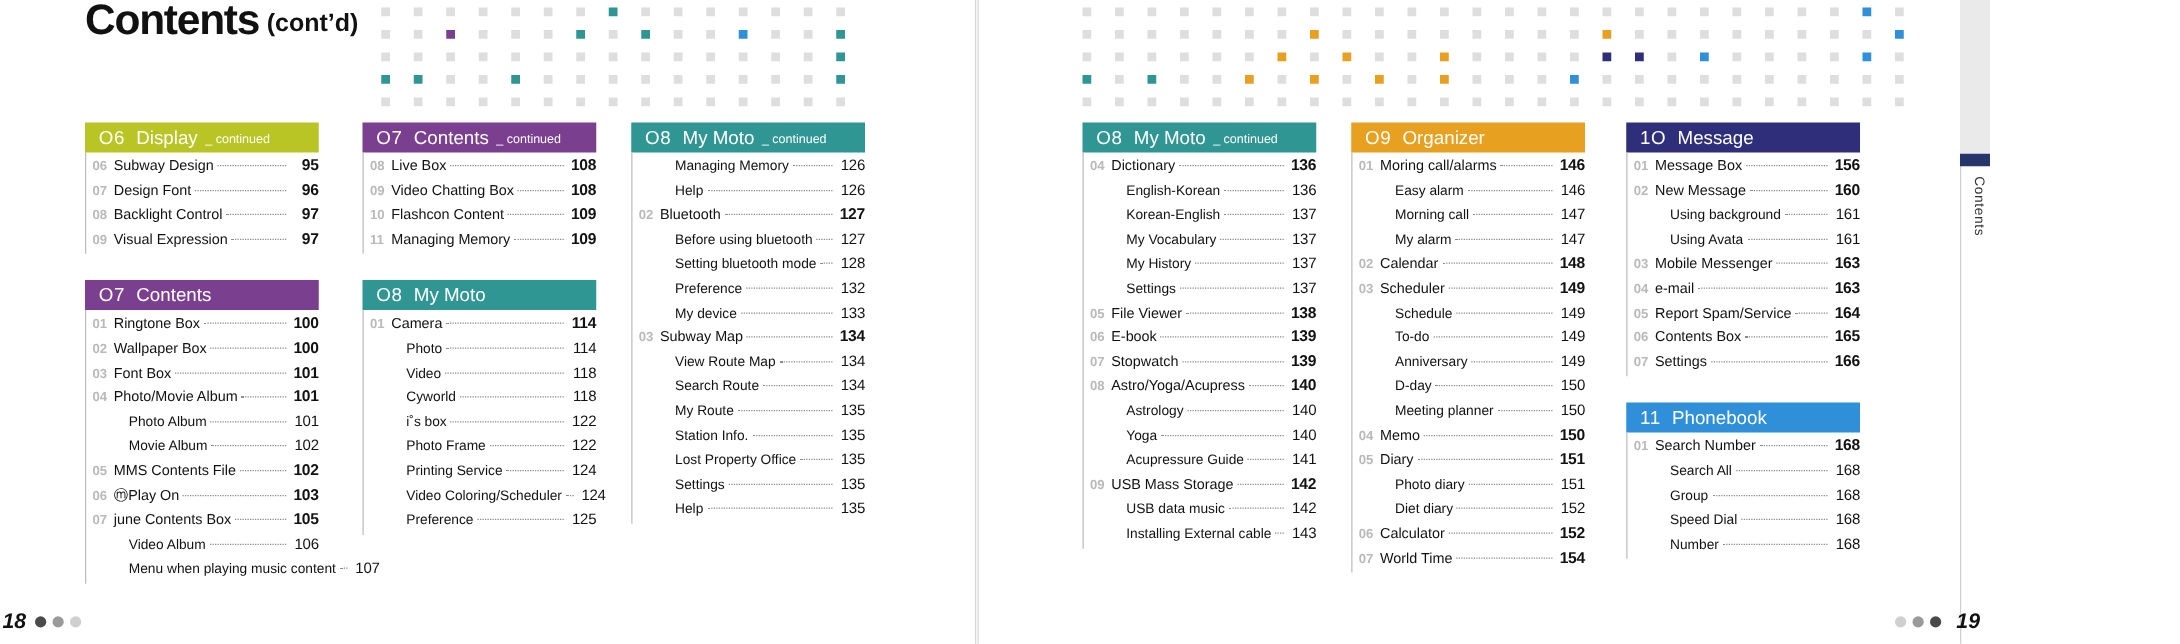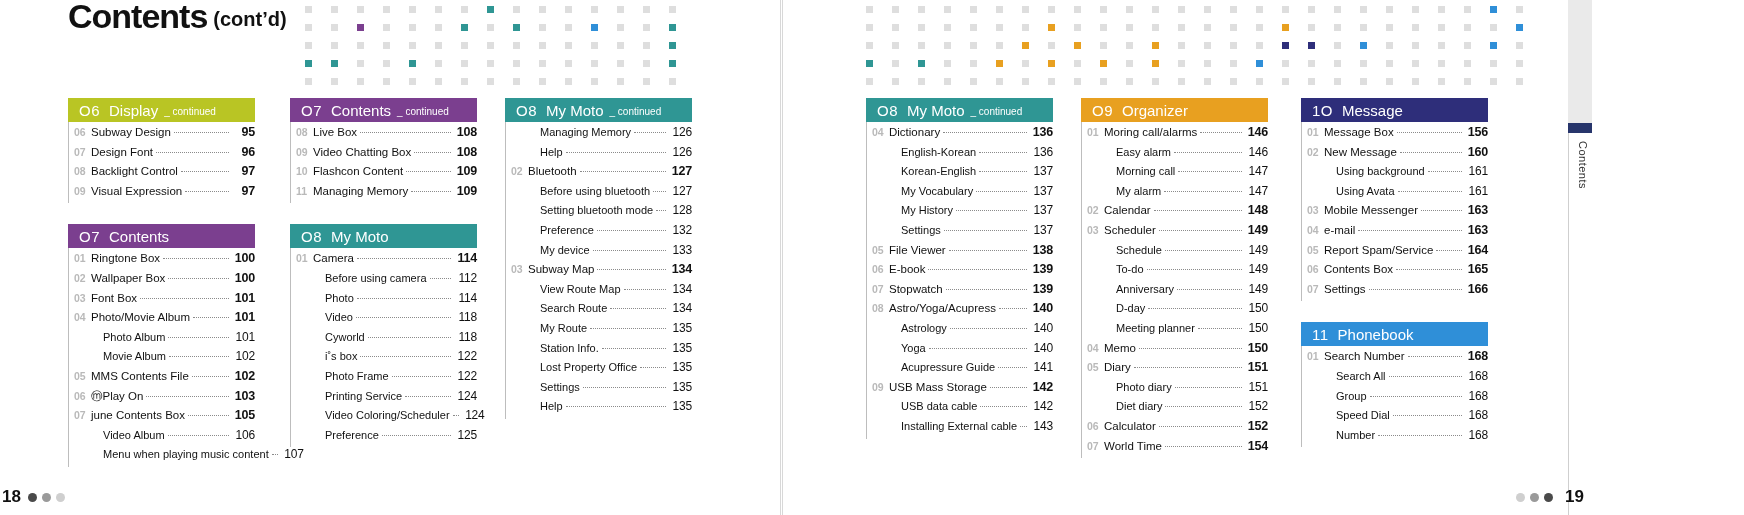--- a/index.html
+++ b/index.html
@@ -48,21 +48,21 @@
     background:#27356b;
   }
   .tab-label {
     position:absolute; left:1565px; top:137px; width:24px; height:120px;
     font-size:11px; color:#333; letter-spacing:.5px;
     writing-mode:vertical-rl;
     display:flex; align-items:flex-start; justify-content:flex-start;
     padding-top:4px;
   }
   
-  .folio { position:absolute; bottom:8px; display:flex; align-items:center; gap:7px; }
+  .folio { position:absolute; bottom:8px; display:flex; align-items:flex-end; gap:7px;font-style:italic; }
   .folio-l { left:2px; }
   .folio-r { right:160px; }
   .folio-num { font-size:17px; font-weight:bold; color:#111; }
   .folio-dot { width:9px; height:9px; border-radius:50%; display:block; }
   
   .col { position:absolute; width:187px; }
   .sec { position:relative; }
   .sec + .sec { margin-top:21px; }
   .sec-head {
     height:24px; display:flex; align-items:center; gap:9px;
@@ -467,26 +467,20 @@
           </div>
           <div class="sec-body">
             <div class="row">
               <span class="idx">01</span>
               <span class="lbl">Camera</span>
               <span class="lead"></span>
               <span class="pg">114</span>
             </div>
             <div class="row sub">
               <span class="idx"></span>
-              <span class="lbl">Before using camera</span>
-              <span class="lead"></span>
-              <span class="pg">112</span>
-            </div>
-            <div class="row sub">
-              <span class="idx"></span>
               <span class="lbl">Photo</span>
               <span class="lead"></span>
               <span class="pg">114</span>
             </div>
             <div class="row sub">
               <span class="idx"></span>
               <span class="lbl">Video</span>
               <span class="lead"></span>
               <span class="pg">118</span>
             </div>
@@ -717,21 +711,21 @@
               <span class="pg">141</span>
             </div>
             <div class="row">
               <span class="idx">09</span>
               <span class="lbl">USB Mass Storage</span>
               <span class="lead"></span>
               <span class="pg">142</span>
             </div>
             <div class="row sub">
               <span class="idx"></span>
-              <span class="lbl">USB data cable</span>
+              <span class="lbl">USB data music</span>
               <span class="lead"></span>
               <span class="pg">142</span>
             </div>
             <div class="row sub">
               <span class="idx"></span>
               <span class="lbl">Installing External cable</span>
               <span class="lead"></span>
               <span class="pg">143</span>
             </div>
           </div>

